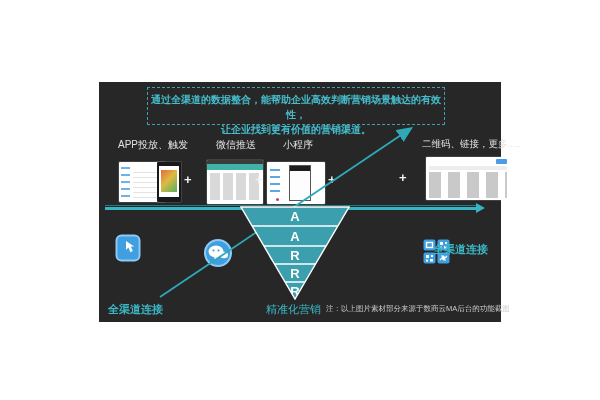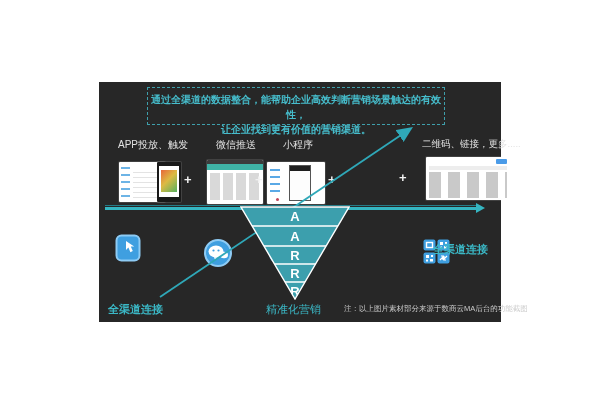--- a/index.html
+++ b/index.html
@@ -87,21 +87,21 @@
   .harrowhead { position:absolute; left:377px; top:121px; width:0; height:0; z-index:4;
     border-top:5px solid transparent; border-bottom:5px solid transparent; border-left:9px solid #35b6c2; }
   .omni { position:absolute; left:334px; top:128px; color:#3bb8c6; font-size:11px; font-weight:bold; z-index:7;margin-top:32px; }
 
   .diag { position:absolute; left:0; top:0; width:402px; height:240px; z-index:5; pointer-events:none; }
   .funnel { position:absolute; left:141px; top:124px; width:110px; height:94px; z-index:6; }
   .funnel text { font-family:"Liberation Sans", sans-serif; font-size:13px; font-weight:bold; fill:#ffffff; }
 
   .bl-left   { position:absolute; left:9px;   top:220px; color:#3bb8c6; font-size:11px; font-weight:bold; z-index:7; }
   .bl-center { position:absolute; left:167px; top:220px; color:#3bb8c6; font-size:11px; font-weight:normal; z-index:7; }
-  .bl-note   { position:absolute; left:245px; top:222px; color:#cccccc; font-size:7.5px; z-index:7; white-space:nowrap; }
+  .bl-note   { position:absolute; left:227px; top:222px; color:#cccccc; font-size:7.5px; z-index:7; white-space:nowrap; }
 </style>
 </head>
 <body>
 
 <div class="canvas">
   <div class="panel">
 
     <div class="banner">
       <div>通过全渠道的数据整合，能帮助企业高效判断营销场景触达的有效性，</div>
       <div>让企业找到更有价值的营销渠道。</div>

